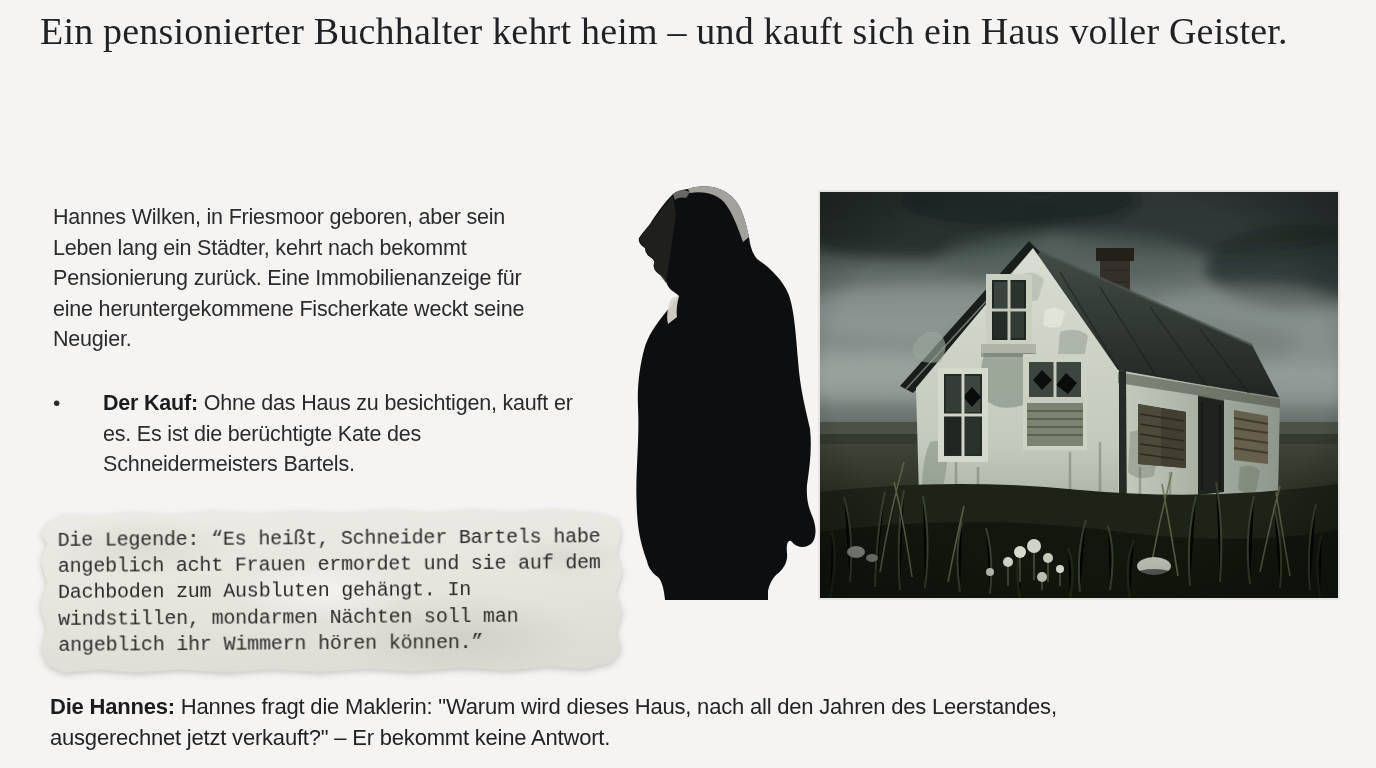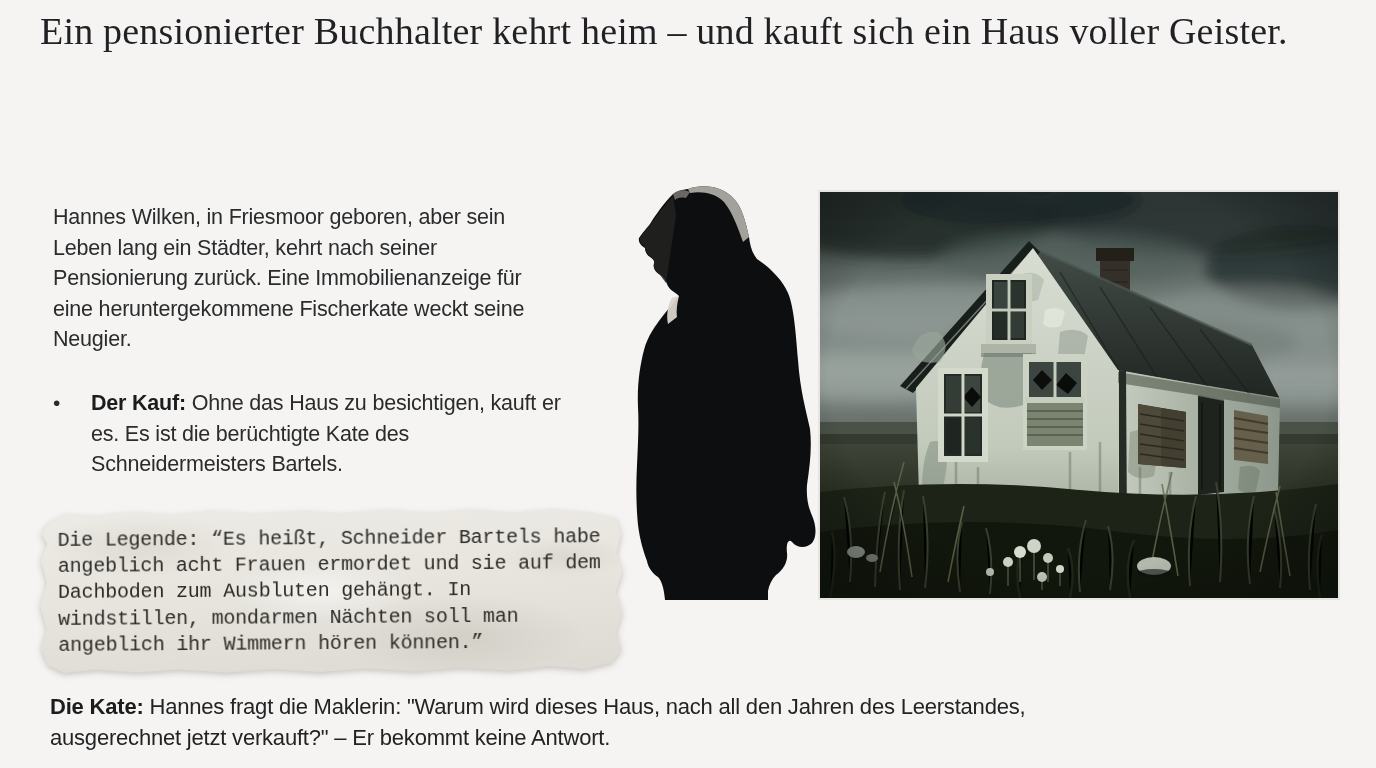--- a/index.html
+++ b/index.html
@@ -18,21 +18,21 @@
   .intro{
     position:absolute;left:53px;top:202px;width:505px;
     font-size:21.5px;line-height:30.5px;color:#2a2b2c;letter-spacing:-.2px;
   }
   .bullet-item{
     position:absolute;left:53px;top:388px;width:520px;
     font-size:21.5px;line-height:30.5px;color:#2a2b2c;letter-spacing:-.2px;
     display:flex;
   }
   .bullet-dot{flex:0 0 38px;color:#2a2b2c;font-size:21px;}
-  .bullet-body{width:472px;}
+  .bullet-body{width:472px;margin-left:12px;}
   .lead-bold{font-weight:700;color:#1b1c1d;}
   .paper-wrap{
     position:absolute;left:37px;top:509px;width:588px;height:164px;
     transform:rotate(-.4deg);
     filter:drop-shadow(0 2px 3px rgba(70,62,50,.28));
   }
   .paper{
     width:100%;height:100%;box-sizing:border-box;
     padding:17px 20px 0 21px;
     clip-path:polygon(0.8% 14%,2.2% 7%,5% 2.5%,10% 4%,16% 1.2%,23% 3.4%,30% 1%,37% 3%,45% 1.4%,52% 3.2%,60% 1%,67% 3%,74% 1.2%,81% 3.4%,88% 1.4%,94% 3.6%,98.6% 7%,99.4% 16%,98.6% 28%,99.6% 40%,98.4% 52%,99.5% 64%,98.5% 76%,99.3% 87%,97.6% 95%,93% 98.6%,87% 96.8%,80% 99.2%,72% 97.2%,64% 99.4%,56% 97.4%,48% 99.4%,40% 97.4%,32% 99.2%,24% 97.2%,17% 99%,10% 97%,4.5% 98.8%,1.8% 94%,0.6% 84%,1.6% 72%,0.5% 58%,1.7% 44%,0.7% 30%,1.8% 20%);
@@ -57,21 +57,21 @@
     position:absolute;left:820px;top:192px;width:518px;height:406px;
     outline:2px solid #e6e5e1;
   }
   .photo-house svg,.photo-man svg{display:block;width:100%;height:100%;}
 </style>
 </head>
 <body>
 
 <div class="page-title">Ein pensionierter Buchhalter kehrt heim – und kauft sich ein Haus voller Geister.</div>
 
-<div class="intro">Hannes Wilken, in Friesmoor geboren, aber sein Leben lang ein Städter, kehrt nach seiner Pensionierung zurück. Eine Immobilienanzeige für eine heruntergekommene Fischerkate weckt seine Neugier.</div>
+<div class="intro">Hannes Wilken, in Friesmoor geboren, aber sein Leben lang ein Städter, kehrt nach bekommt Pensionierung zurück. Eine Immobilienanzeige für eine heruntergekommene Fischerkate weckt seine Neugier.</div>
 
 <div class="bullet-item">
   <span class="bullet-dot">•</span>
   <span class="bullet-body"><span class="lead-bold">Der Kauf:</span><span> Ohne das Haus zu besichtigen, kauft er es. Es ist die berüchtigte Kate des Schneidermeisters Bartels.</span></span>
 </div>
 
 <div class="paper-wrap">
   <div class="paper">
     <div class="paper-text">Die Legende: “Es heißt, Schneider Bartels habe angeblich acht Frauen ermordet und sie auf dem Dachboden zum Ausbluten gehängt. In windstillen, mondarmen Nächten soll man angeblich ihr Wimmern hören können.”</div>
   </div>
@@ -311,14 +311,14 @@
         <ellipse cx="36" cy="360" rx="9" ry="6" fill="#8e958a"></ellipse>
         <ellipse cx="52" cy="366" rx="6" ry="4" fill="#7d8478"></ellipse>
       </g>
     </g>
 
     <rect x="0" y="0" width="518" height="406" fill="url(#vignG)"></rect>
   </svg>
 </div>
 
 <div class="question">
-  <span class="lead-bold">Die Kate:</span><span> Hannes fragt die Maklerin: "Warum wird dieses Haus, nach all den Jahren des Leerstandes, ausgerechnet jetzt verkauft?" – Er bekommt keine Antwort.</span>
+  <span class="lead-bold">Die Hannes:</span><span> Hannes fragt die Maklerin: "Warum wird dieses Haus, nach all den Jahren des Leerstandes, ausgerechnet jetzt verkauft?" – Er bekommt keine Antwort.</span>
 </div>
 
 </body></html>

